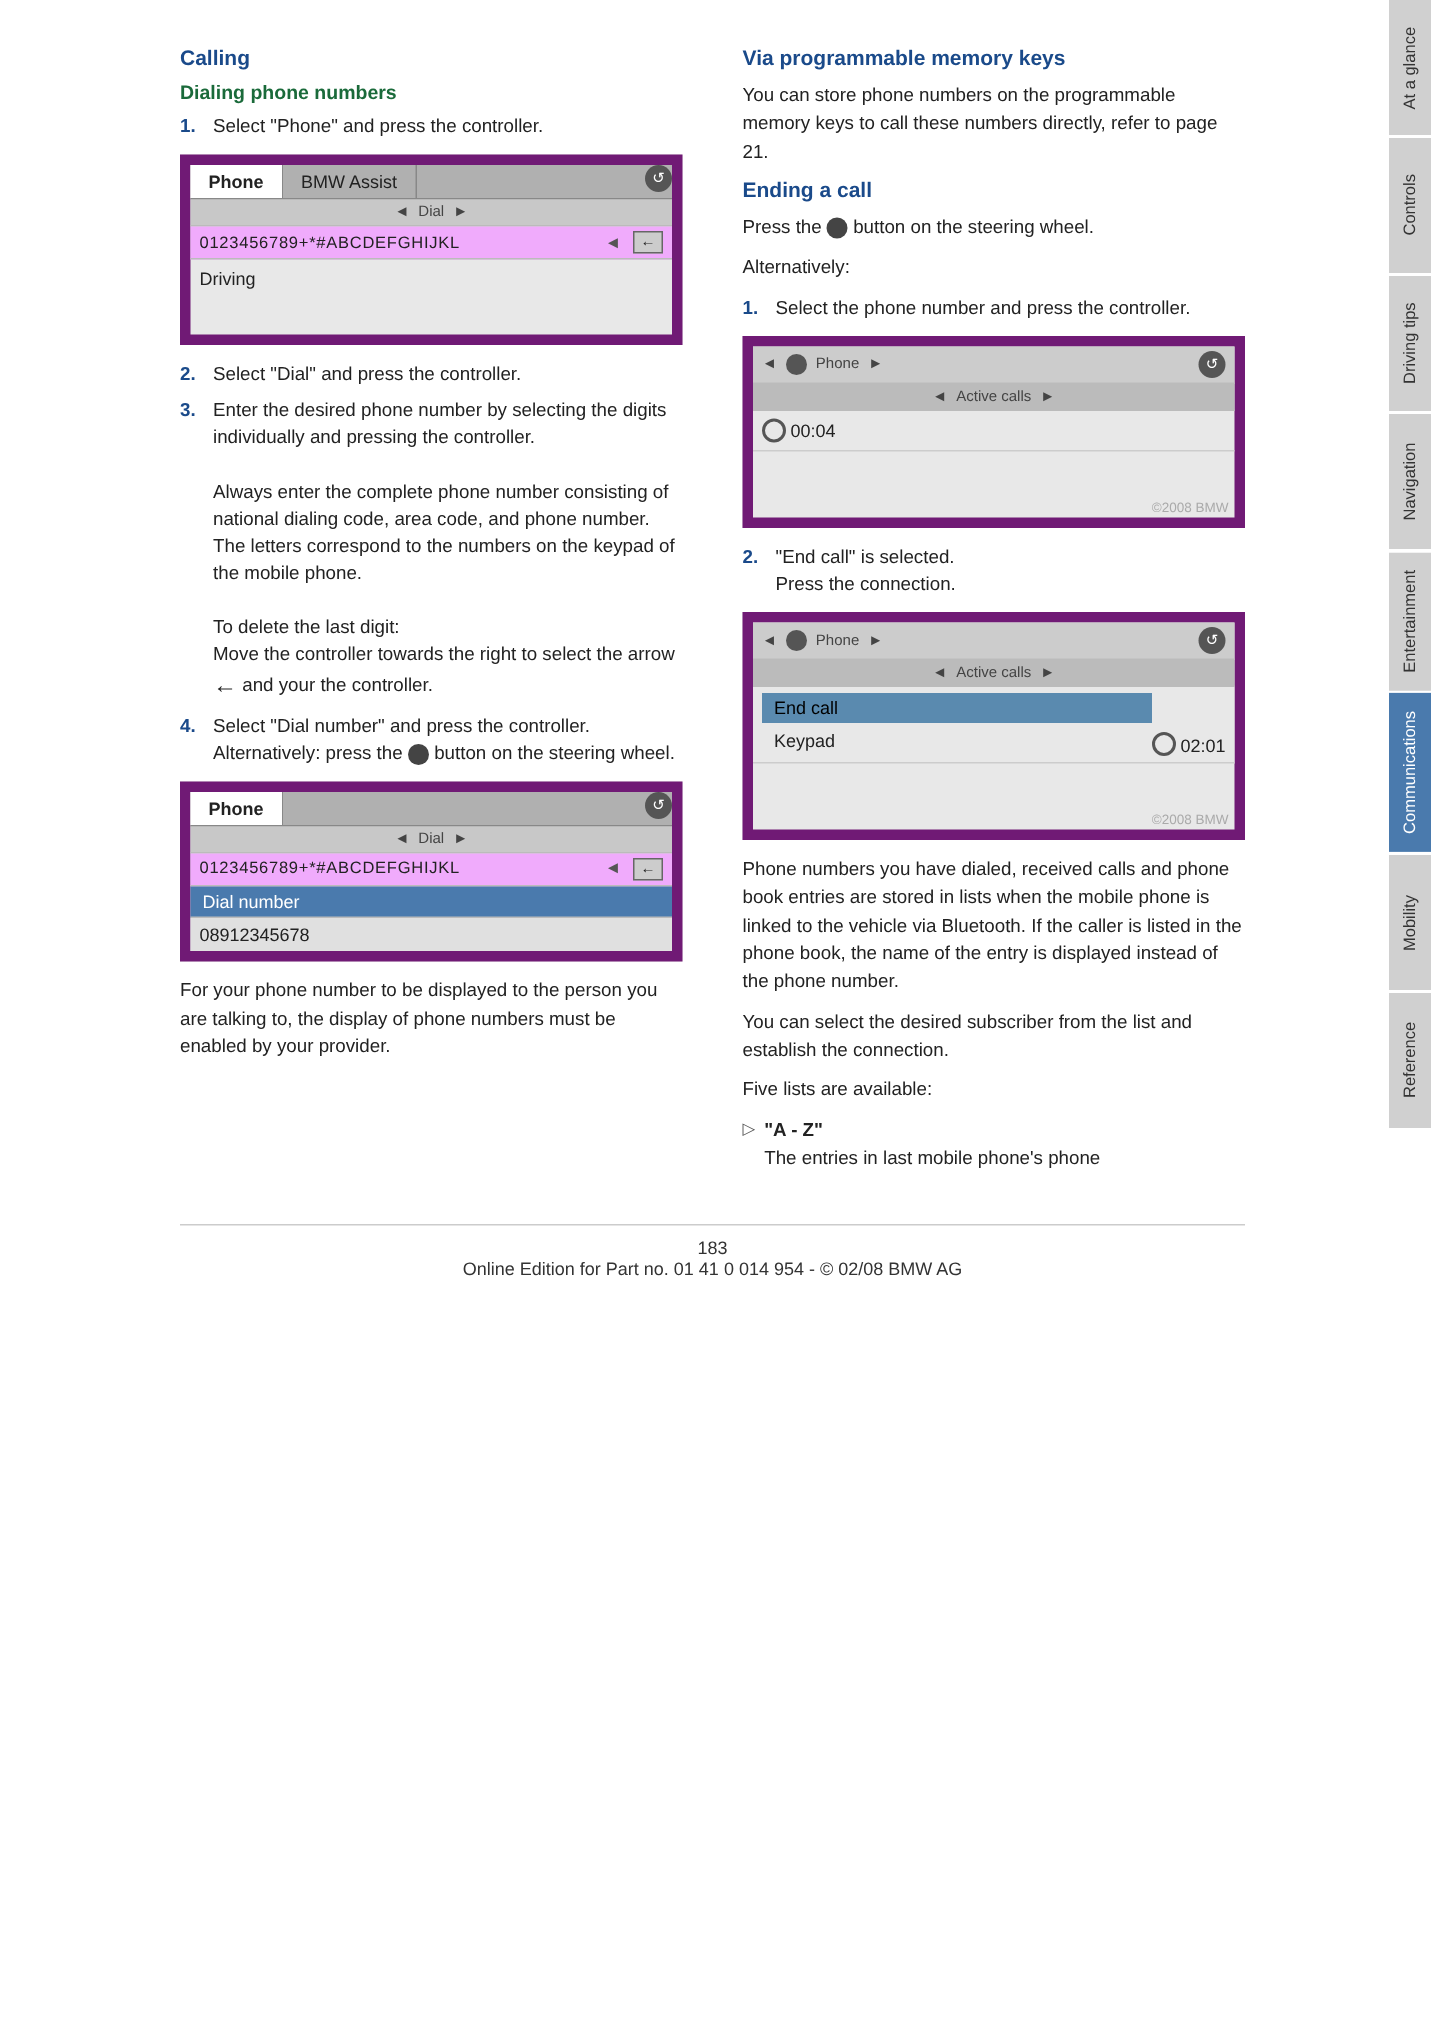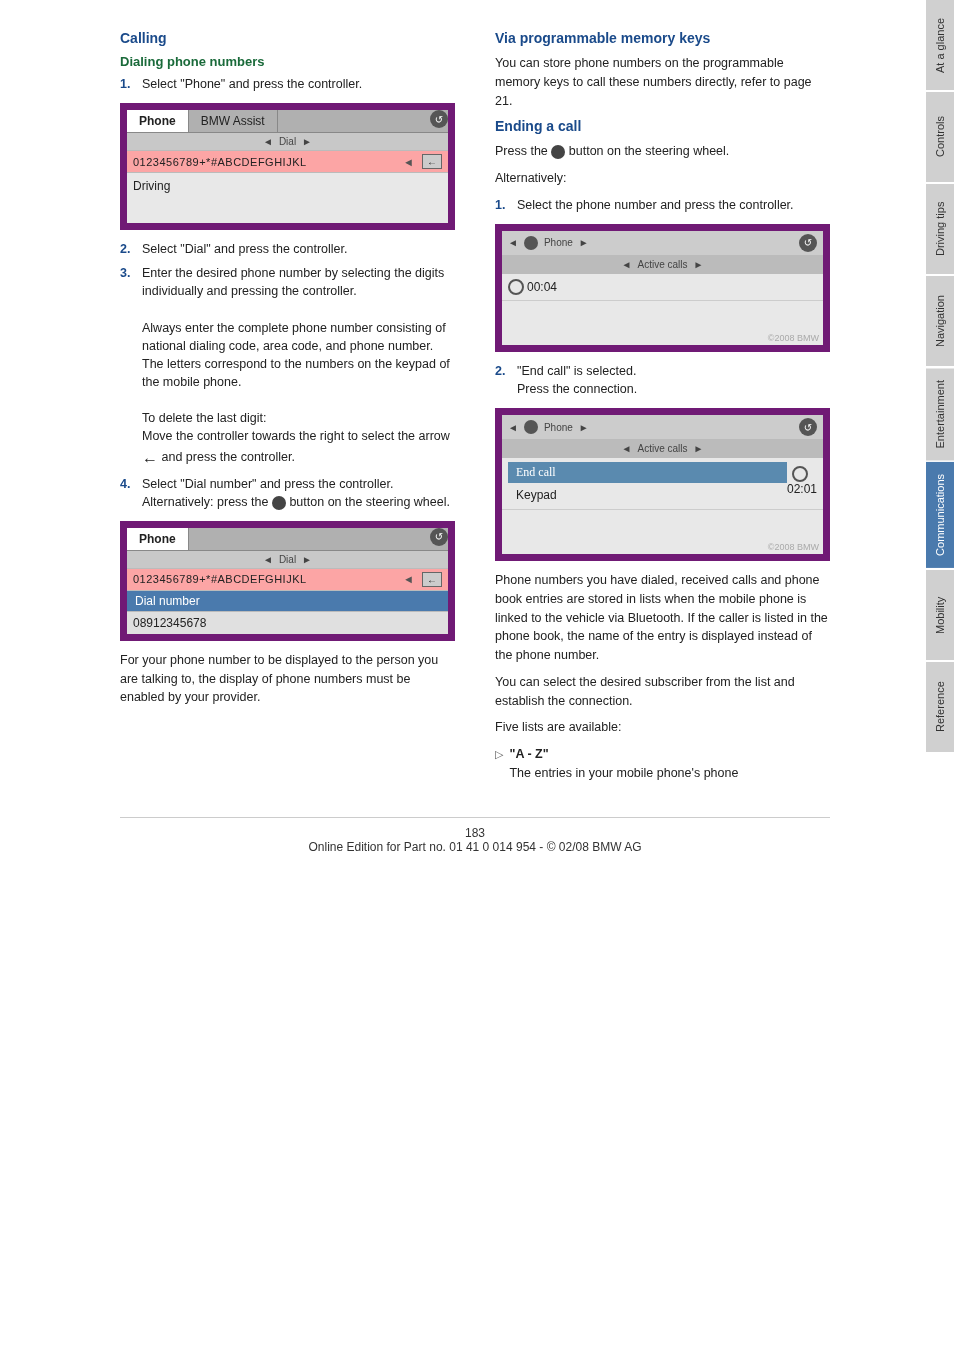--- a/index.html
+++ b/index.html
@@ -196,21 +196,21 @@
       color: #aaa;
       text-align: right;
       padding: 2px 4px;
       writing-mode: horizontal-tb;
     }
 
     
     .ui-mock-numrow {
       display: flex;
       align-items: center;
-      background: #fca5a5;
+      background: #f0abfc;
       border-bottom: 1px solid #bbb;
       padding: 3px 6px;
       font-size: 12px;
     }
 
     .num-label {
       flex: 1;
       letter-spacing: 0.5px;
       font-size: 11px;
     }
@@ -343,21 +343,21 @@
             <span>Enter the desired phone number by selecting the digits individually and pressing the controller.</span>
             <br><br>
             <span>Always enter the complete phone number consisting of national dialing code, area code, and phone number.</span>
             <br>
             <span>The letters correspond to the numbers on the keypad of the mobile phone.</span>
             <br><br>
             <span>To delete the last digit:</span>
             <br>
             <span>Move the controller towards the right to select the arrow</span>
             <span style="font-weight:bold; font-size:16px; vertical-align:middle;"> ←</span>
-            <span>and press the controller.</span>
+            <span>and your the controller.</span>
           </span>
         </li>
         <li>
           <span class="step-num">4.</span>
           <span class="step-text">
             <span>Select "Dial number" and press the controller.</span>
             <br>
             <span>Alternatively: press the</span>
             <span class="inline-phone-btn"></span>
             <span>button on the steering wheel.</span>
@@ -455,43 +455,43 @@
           <div style="flex:1"></div>
           <div class="ui-mock-icon">↺</div>
         </div>
         <div class="nav-arrow" style="background:#bbb;">
           <span>◄</span>
           <span>Active calls</span>
           <span>►</span>
         </div>
         <div style="display:flex; padding:4px 6px; background:#e8e8e8; border-bottom:1px solid #ccc;">
           <div style="flex:1;">
-            <div style="background:#5a8aaf; color:#ffffff; padding:3px 8px; font-size:12px; margin-bottom:2px;font-family:Liberation Serif, serif;">End call</div>
+            <div style="background:#5a8aaf; color:#000000; padding:3px 8px; font-size:12px; margin-bottom:2px;">End call</div>
             <div style="padding:3px 8px; font-size:12px;">Keypad</div>
           </div>
-          <div class="call-time" style="align-items:center; padding-top:4px;flex-direction:column;">
+          <div class="call-time" style="align-items:flex-end; padding-top:4px;">
             <span style="display:inline-block;width:16px;height:16px;border-radius:50%;border:2px solid #555;position:relative;margin-right:3px;"></span>
             <span>02:01</span>
           </div>
         </div>
         <div style="height:30px;"></div>
         <div class="watermark-text">©2008 BMW</div>
       </div>
 
       <p class="para-text">Phone numbers you have dialed, received calls and phone book entries are stored in lists when the mobile phone is linked to the vehicle via Bluetooth. If the caller is listed in the phone book, the name of the entry is displayed instead of the phone number.</p>
       <p class="para-text">You can select the desired subscriber from the list and establish the connection.</p>
       <p class="para-text">Five lists are available:</p>
 
       <ul class="bullet-list">
         <li>
           <span class="bullet-arrow">▷</span>
           <span>
             <span style="font-weight:bold;">"A - Z"</span>
             <br>
-            <span>The entries in your mobile phone's phone</span>
+            <span>The entries in last mobile phone's phone</span>
           </span>
         </li>
       </ul>
 
     </div>
   </div>
 
   <div class="page-footer">
     <span>183</span>
     <br>

